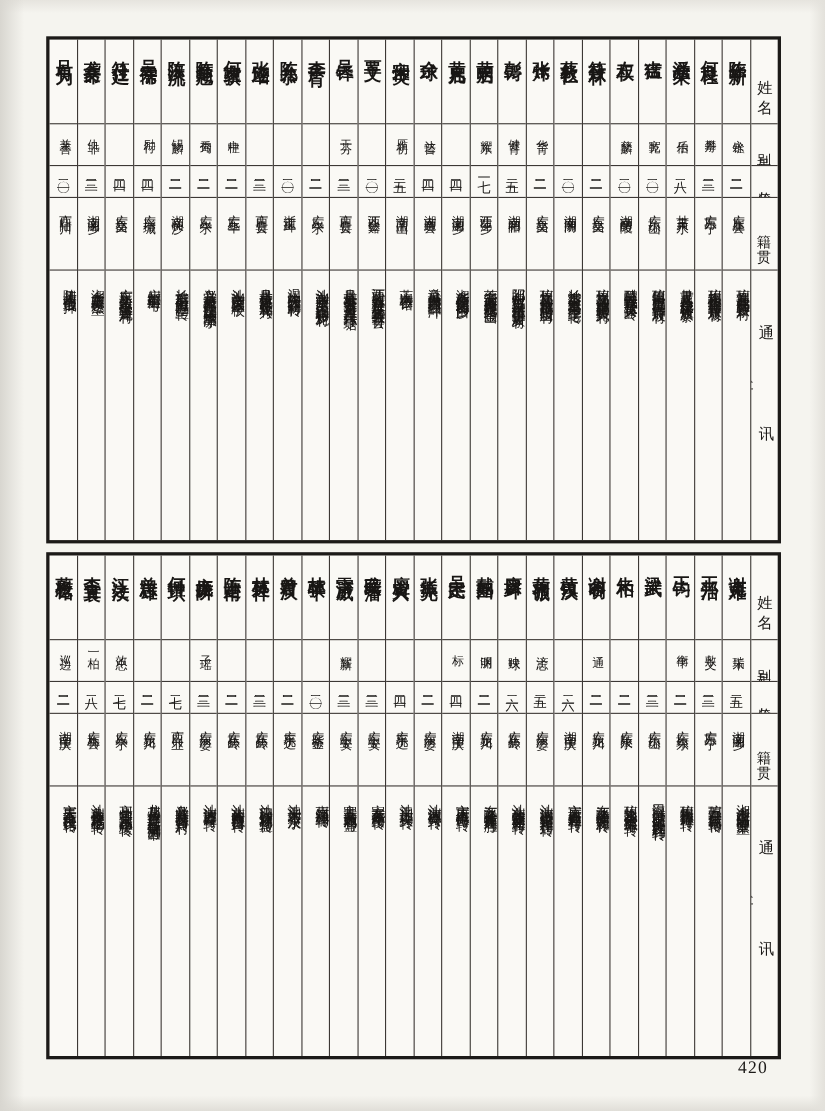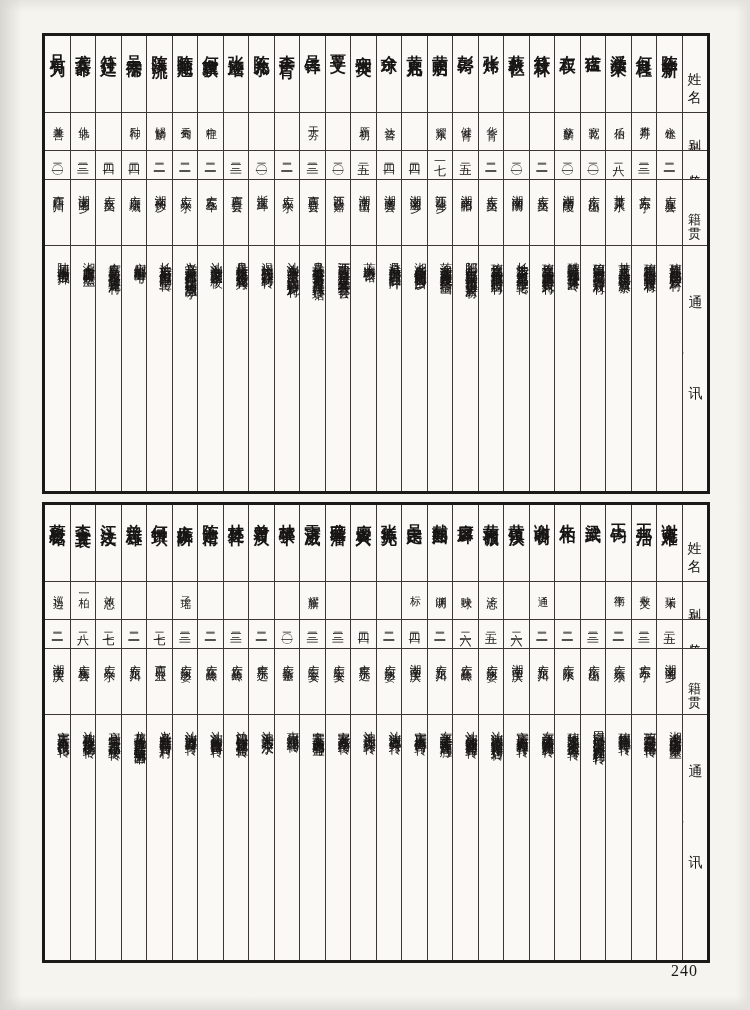--- a/index.html
+++ b/index.html
@@ -470,13 +470,13 @@
   <div class="col header-col">
     <div class="cell h-name">姓名</div>
     <div class="cell h-alias">别号</div>
     <div class="cell h-age">年龄</div>
     <div class="cell h-origin">籍贯</div>
     <div class="cell h-address">通讯处</div>
   </div>
 </div>
 </div>
 
-<div class="page-number">240</div>
+<div class="page-number">420</div>
 
 </body></html>

